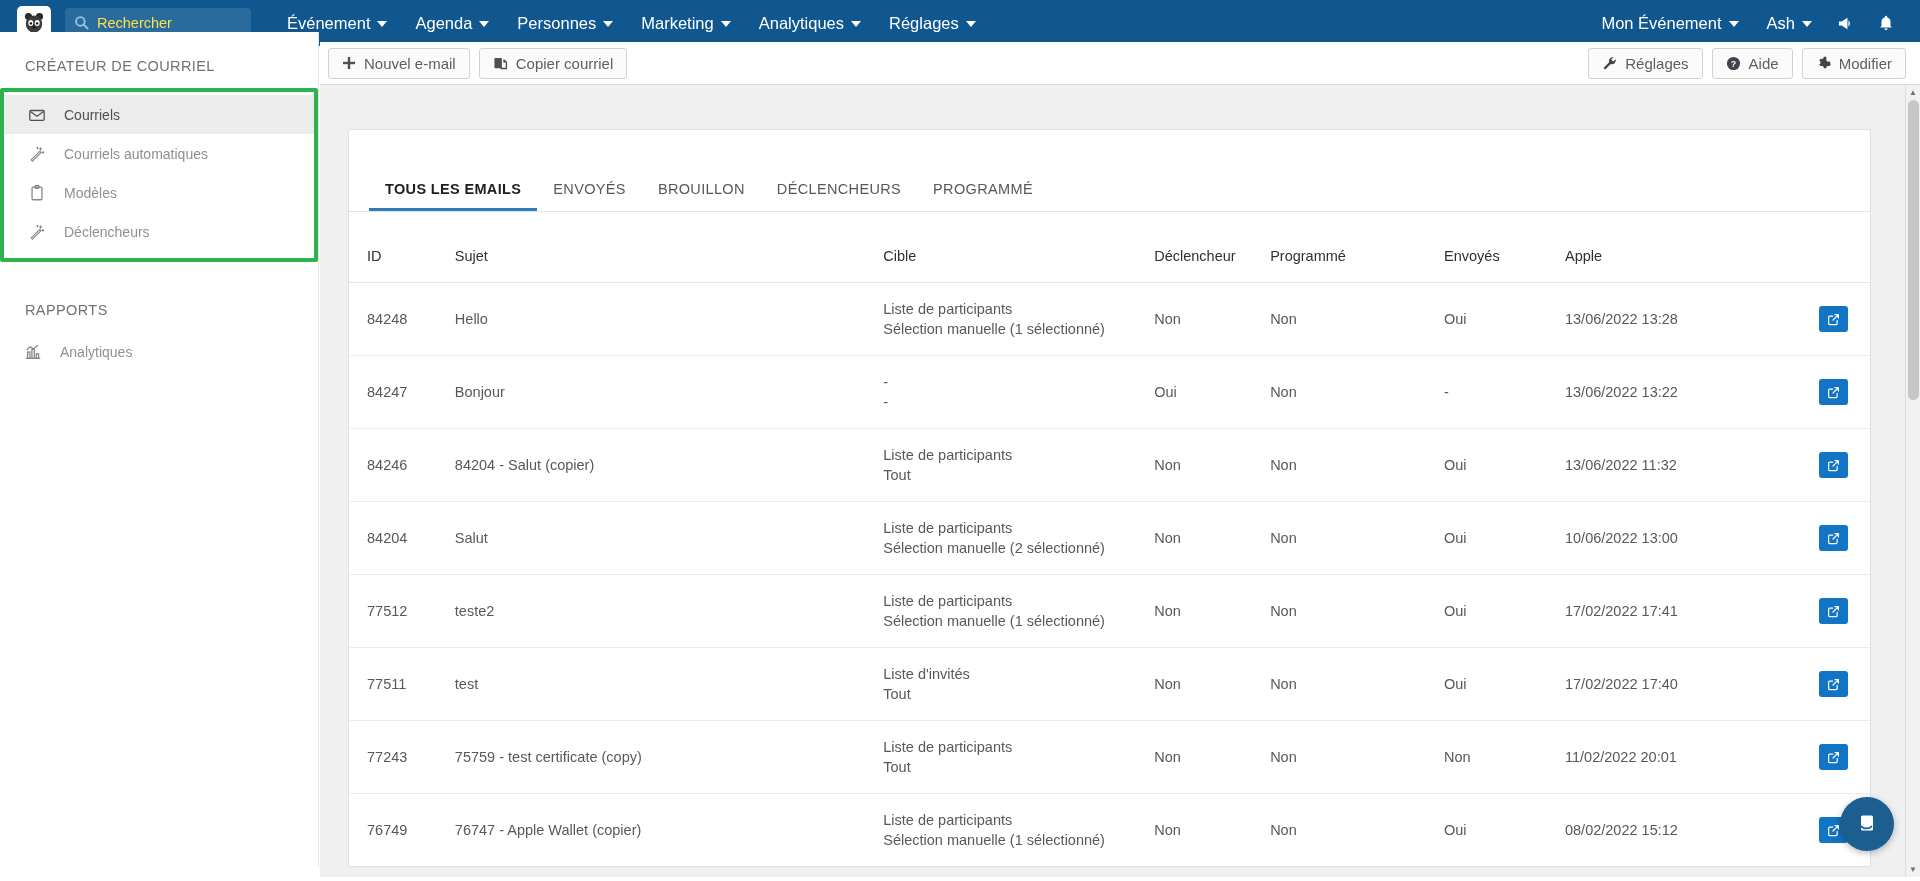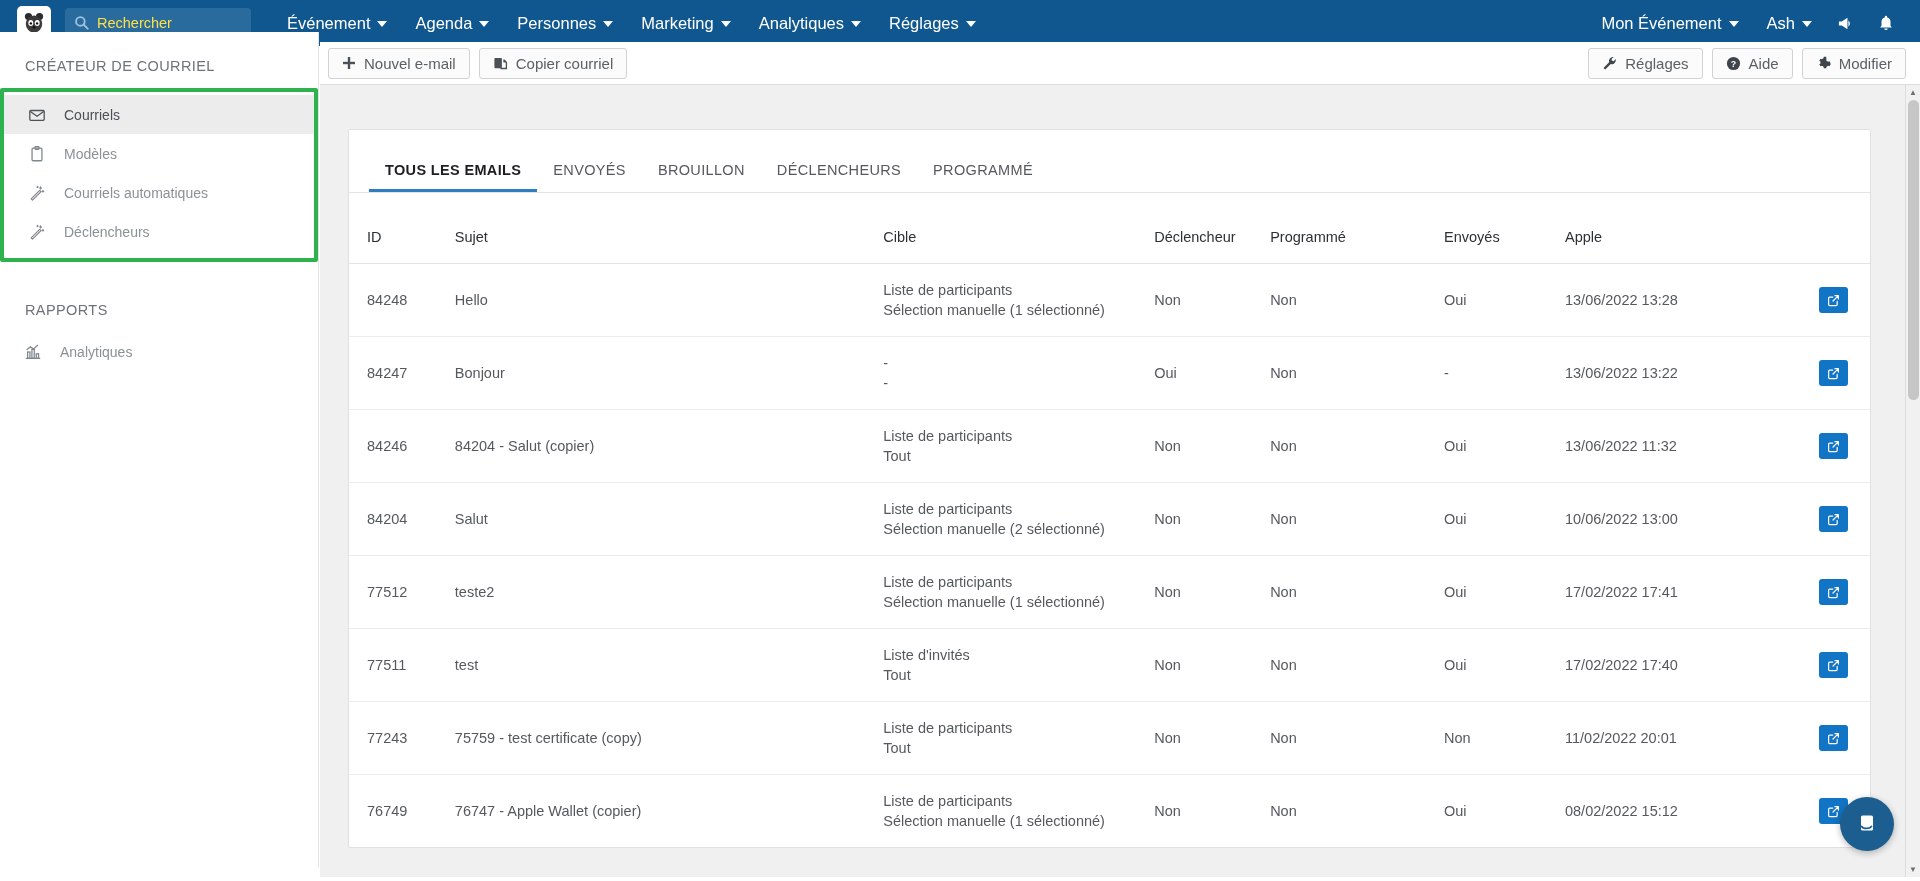--- a/index.html
+++ b/index.html
@@ -115,21 +115,21 @@
   .scrollarea { position:relative; height: 792px; overflow:hidden; }
 
   .card {
     margin: 44px 49px 0 28px;
     background:#ffffff;
     border:1px solid #e0e0e0;
     border-radius: 2px;
   }
   .tabs {
     display:flex; align-items:flex-end;
-    height: 63px; padding: 0 20px;
+    height: 82px; padding: 0 20px;
     border-bottom:1px solid #e4e4e4;
   }
   .tab {
     font-size: 14.5px; color:#55595e; letter-spacing:.35px;
     padding: 0 16px 14px 16px;
     cursor:pointer; white-space:nowrap;
   }
   .tab.active { color:#1c1f22; font-weight:bold; border-bottom: 3px solid #2f7dc1; padding-bottom: 11px; }
 
   table.emails { width:100%; border-collapse: collapse; table-layout: fixed; }
@@ -272,36 +272,36 @@
         <svg width="18" height="18" viewBox="0 0 20 20" fill="none" stroke="currentColor" stroke-width="1.4">
           <rect x="2" y="5" width="16" height="11" rx="1.2"></rect>
             <path d="M2.6 6l7.4 5.4L17.4 6"></path>
         </svg>
       </span>
       <span>Courriels</span>
     </div>
 
     <div class="side-item">
       <span class="s-ico">
+        <svg width="18" height="18" viewBox="0 0 20 20" fill="none" stroke="currentColor" stroke-width="1.3">
+          <path d="M3.5 16.5L13 7l1.5 1.5L5 18z" stroke-linejoin="round"></path>
+          <path d="M14 3.2v2.4M12.8 4.4h2.4M16.6 7.2v1.8M15.7 8.1h1.8M10.6 2.6v1.4M9.9 3.3h1.4" stroke-linecap="round"></path>
+        </svg>
+      </span>
+      <span>Courriels automatiques</span>
+    </div>
+
+    <div class="side-item">
+      <span class="s-ico">
         <svg width="18" height="18" viewBox="0 0 20 20" fill="none" stroke="currentColor" stroke-width="1.4">
           <rect x="4.5" y="3.5" width="11" height="14" rx="1.2"></rect>
           <rect x="7.8" y="1.8" width="4.4" height="3" rx=".8"></rect>
         </svg>
       </span>
       <span>Modèles</span>
-    </div>
-
-    <div class="side-item">
-      <span class="s-ico">
-        <svg width="18" height="18" viewBox="0 0 20 20" fill="none" stroke="currentColor" stroke-width="1.3">
-          <path d="M3.5 16.5L13 7l1.5 1.5L5 18z" stroke-linejoin="round"></path>
-          <path d="M14 3.2v2.4M12.8 4.4h2.4M16.6 7.2v1.8M15.7 8.1h1.8M10.6 2.6v1.4M9.9 3.3h1.4" stroke-linecap="round"></path>
-        </svg>
-      </span>
-      <span>Courriels automatiques</span>
     </div>
 
     <div class="side-item">
       <span class="s-ico">
         <svg width="18" height="18" viewBox="0 0 20 20" fill="none" stroke="currentColor" stroke-width="1.3">
           <path d="M3.5 16.5L13 7l1.5 1.5L5 18z" stroke-linejoin="round"></path>
           <path d="M14 3.2v2.4M12.8 4.4h2.4M16.6 7.2v1.8M15.7 8.1h1.8M10.6 2.6v1.4M9.9 3.3h1.4" stroke-linecap="round"></path>
         </svg>
       </span>
       <span>Déclencheurs</span>

